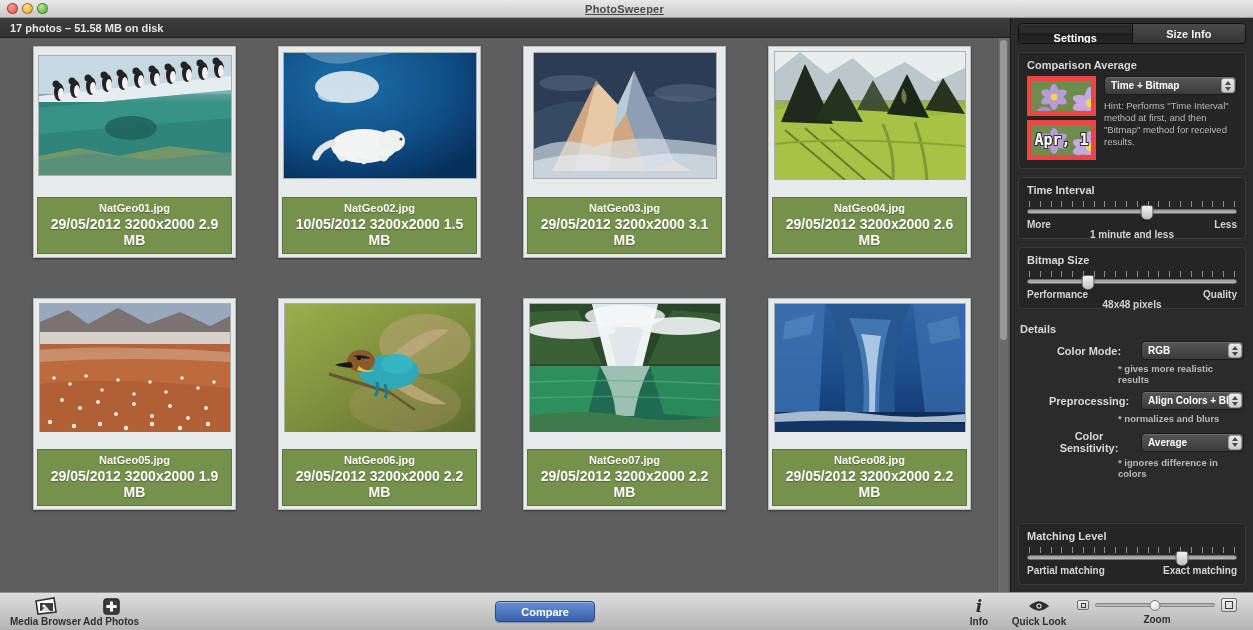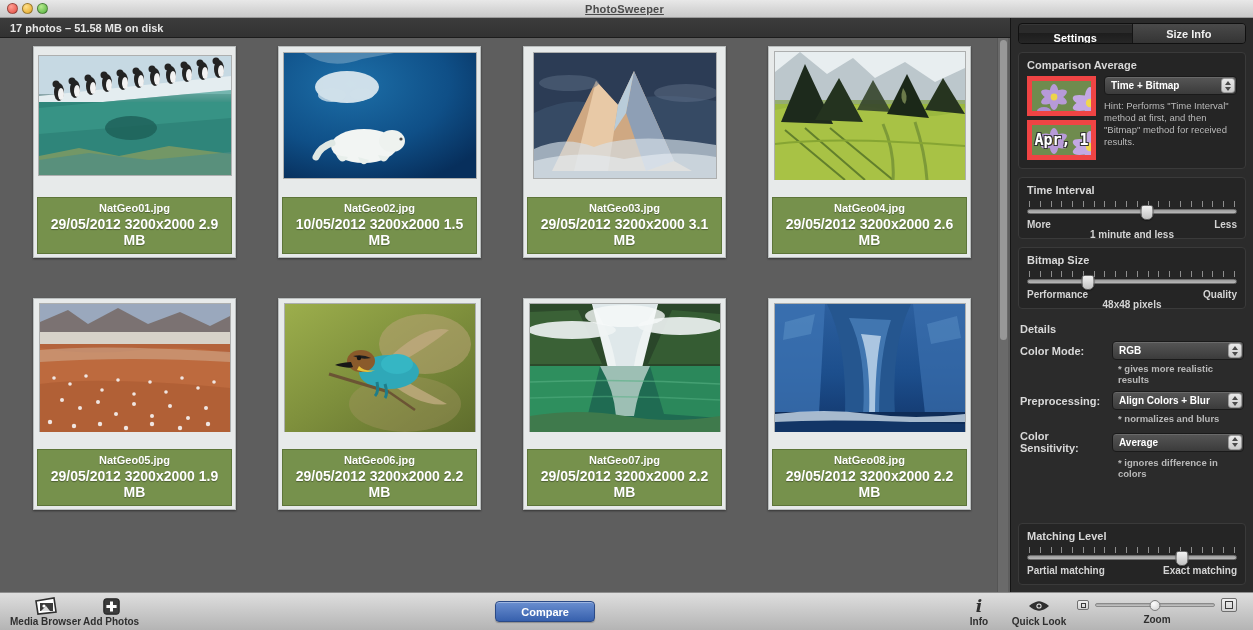--- a/index.html
+++ b/index.html
@@ -164,21 +164,21 @@
     background:linear-gradient(#f2f2f2,#c2c2c2);
     border:1px solid #6a6a6a; border-radius:3px 3px 6px 6px;
     transform:translateX(-50%);
     box-shadow:0 1px 1px rgba(0,0,0,.4);
   }
   .slabels { display:flex; justify-content:space-between; margin-top:5px; font-size:10px; color:#d4d4d4; font-weight:bold; }
   .slabels-wrap { position:relative; }
 
   .detail-row { display:flex; align-items:center; margin-top:6px; }
   .detail-row:first-of-type { margin-top:2px; }
-  .detail-label { width:92px; text-align:left; padding-right:12px; font-size:11px; font-weight:bold; color:#d9d9d9; }
+  .detail-label { width:92px; text-align:center; padding-right:12px; font-size:11px; font-weight:bold; color:#d9d9d9;margin-left:29px; }
   .detail-ctrl { flex:1; }
   .note { font-size:9.5px; color:#b9b9b9; margin:3px 0 0 98px; font-weight:bold; }
 
   .spacer { flex:1; }
 
   
   .toolbar {
     position:absolute; left:0; right:0; bottom:0; height:38px;
     background:linear-gradient(#dedede,#b4b4b4);
     border-top:1px solid #8d8d8d;

